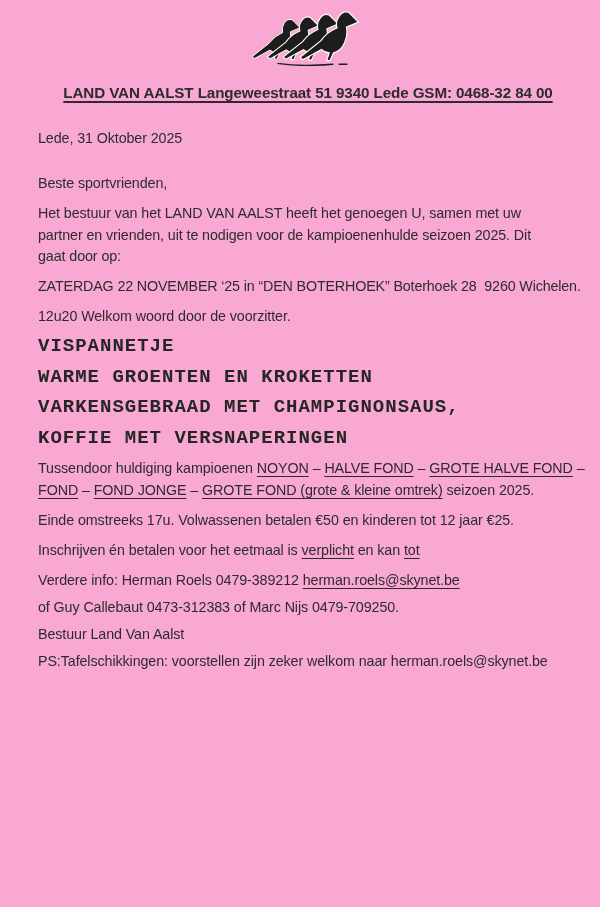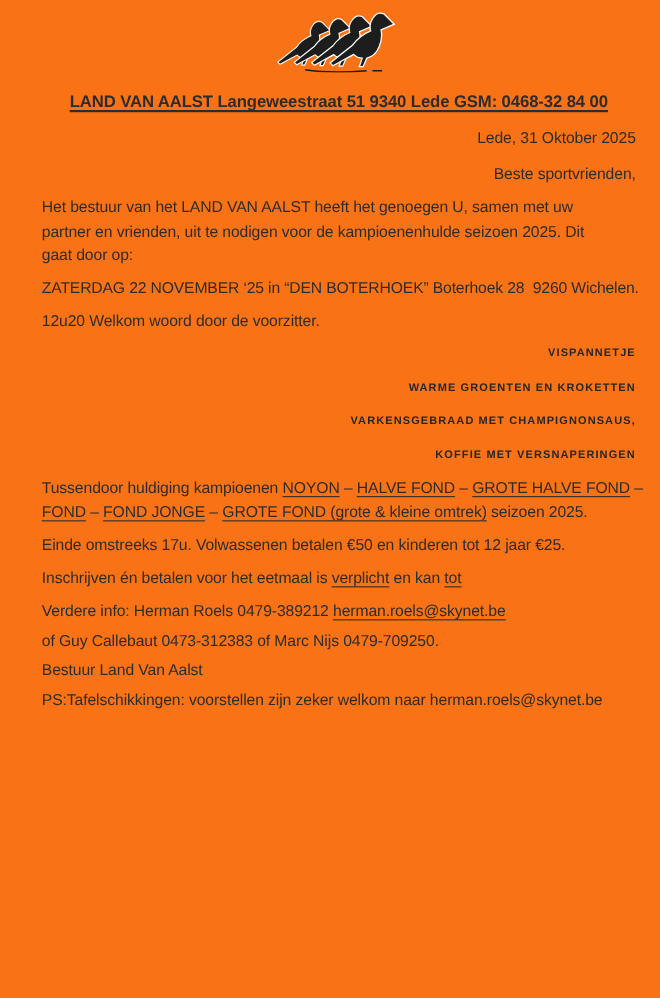--- a/index.html
+++ b/index.html
@@ -1,20 +1,20 @@
 <!DOCTYPE html>
 <html><head>
 <meta charset="utf-8">
 <style>
   html, body { margin: 0; padding: 0; background: #fcfcfa; }
   .page {
     position: relative;
     width: 600px;
     height: 907px;
-    background: #f97316;
+    background: #f9a8d4;
     color: #2c2c2c;
     font-family: "Liberation Sans", sans-serif;
     font-size: 14.3px;
     overflow: hidden;
     box-sizing: border-box;
   }
   .inner { padding: 8px 22px 0 38px; }
   .logo-wrap { text-align: center; height: 58px; padding-top: 2px; }
   .logo-wrap svg { display: inline-block; }
   .doc-header {
@@ -27,28 +27,28 @@
     text-decoration-thickness: 1.6px;
     margin: 14px 0 8.5px 0;
     line-height: 21.5px;
   }
   p.block {
     margin: 0 0 8.5px 0;
     line-height: 21.5px;
     letter-spacing: -0.1px;
     white-space: nowrap;
   }
-  p.block.sp-lg { margin-top: 12px; text-align: right; }
+  p.block.sp-lg { margin-top: 24px; }
   p.block.tight { margin-bottom: 5.5px; }
   p.block.event { font-weight: bold; letter-spacing: -0.15px; }
   p.block.menu {
-    text-align: right;
-    font-family: Liberation Sans, sans-serif;
+    text-align: left;
+    font-family: Liberation Mono, monospace;
     font-weight: bold;
-    font-size: 10px;
+    font-size: 19px;
     letter-spacing: 1px;
     line-height: 20px;
     margin: 0 0 10.5px 0;
     color: #262626;
   }
   .b { font-weight: normal; }
   .u {
     text-decoration: underline;
     text-underline-offset: 2.5px;
     text-decoration-thickness: 1.4px;

